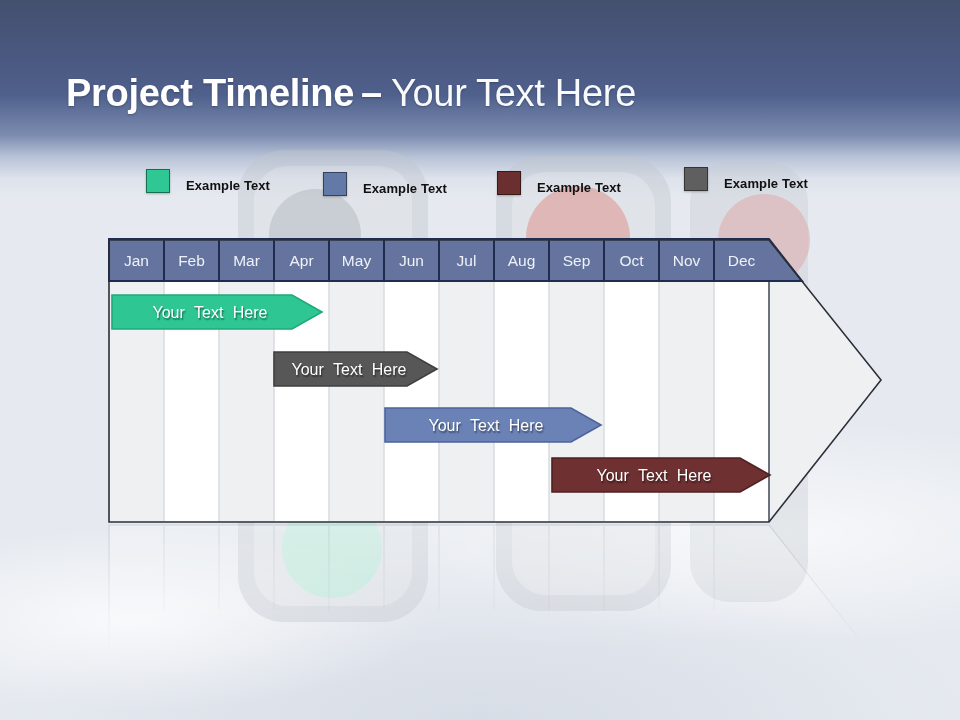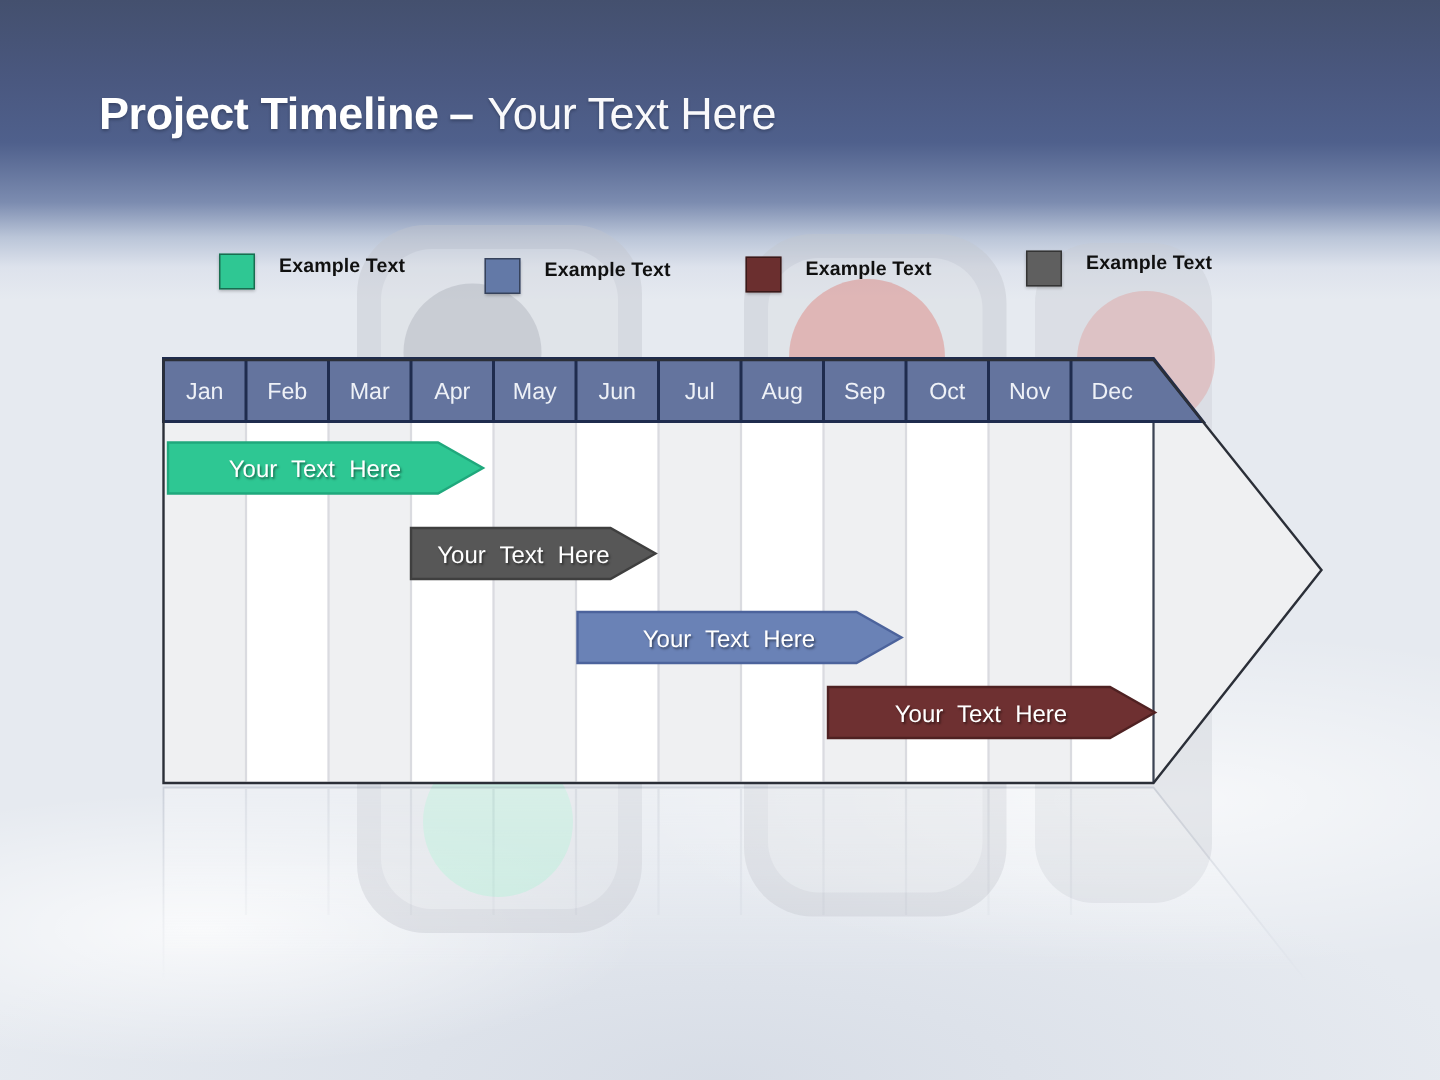--- a/index.html
+++ b/index.html
@@ -6,28 +6,28 @@
   .slide{
     position:relative;width:960px;height:720px;overflow:hidden;
     font-family:"Liberation Sans",sans-serif;
     background:
       radial-gradient(ellipse 420px 130px at 14% 86%, rgba(255,255,255,.75), rgba(255,255,255,0) 70%),
       radial-gradient(ellipse 520px 160px at 82% 74%, rgba(255,255,255,.65), rgba(255,255,255,0) 70%),
       radial-gradient(ellipse 700px 220px at 50% 100%, rgba(203,210,222,.55), rgba(203,210,222,0) 72%),
       linear-gradient(180deg,#44506e 0px,#4a5880 55px,#4f608c 95px,#7c8cb0 135px,#bac5d8 158px,#dde2ec 178px,#e6eaf0 200px,#e6eaf0 100%);
   }
   .title{
-    position:absolute;left:66px;top:60px;white-space:nowrap;
-    color:#ffffff;font-size:30px;letter-spacing:-.3px;
+    position:absolute;left:66px;top:72px;white-space:nowrap;
+    color:#ffffff;font-size:38px;letter-spacing:-.3px;
     text-shadow:0 1px 2px rgba(20,28,50,.35);
   }
   .title .t-bold{font-weight:700;}
   .title .t-dash{font-weight:700;margin:0 9px 0 7px;}
   .title .t-light{font-weight:400;opacity:.97;}
-  .legend-item{position:absolute;display:flex;align-items:flex-start;padding-left:36px;}
+  .legend-item{position:absolute;display:flex;align-items:flex-end;padding-left:36px;}
   .legend-swatch{
     width:22px;height:22px;flex:0 0 22px;
     border:1px solid rgba(0,0,0,.45);
     box-shadow:0 1px 2px rgba(0,0,0,.25);
   }
   .legend-label{
     margin-left:16px;font-size:13px;font-weight:700;color:#101010;
     letter-spacing:.1px;
   }
   svg{position:absolute;left:0;top:0;}

